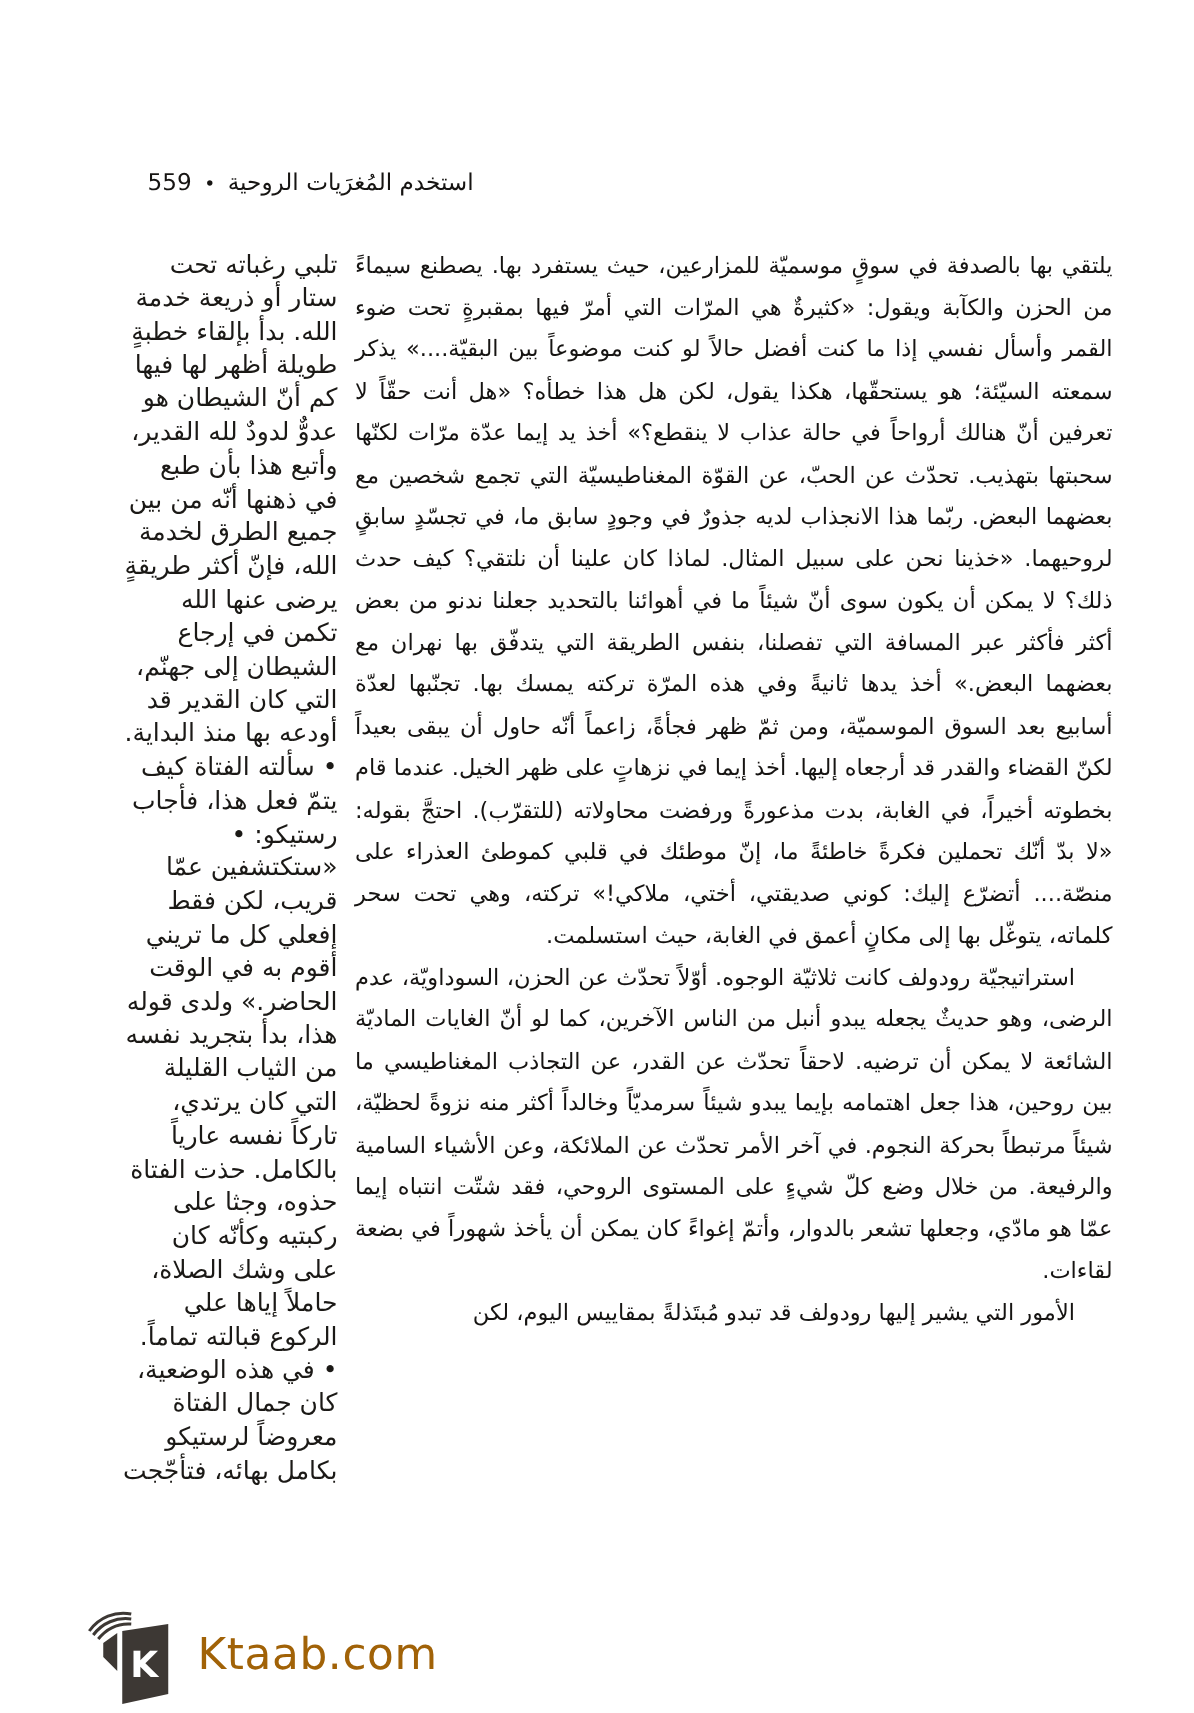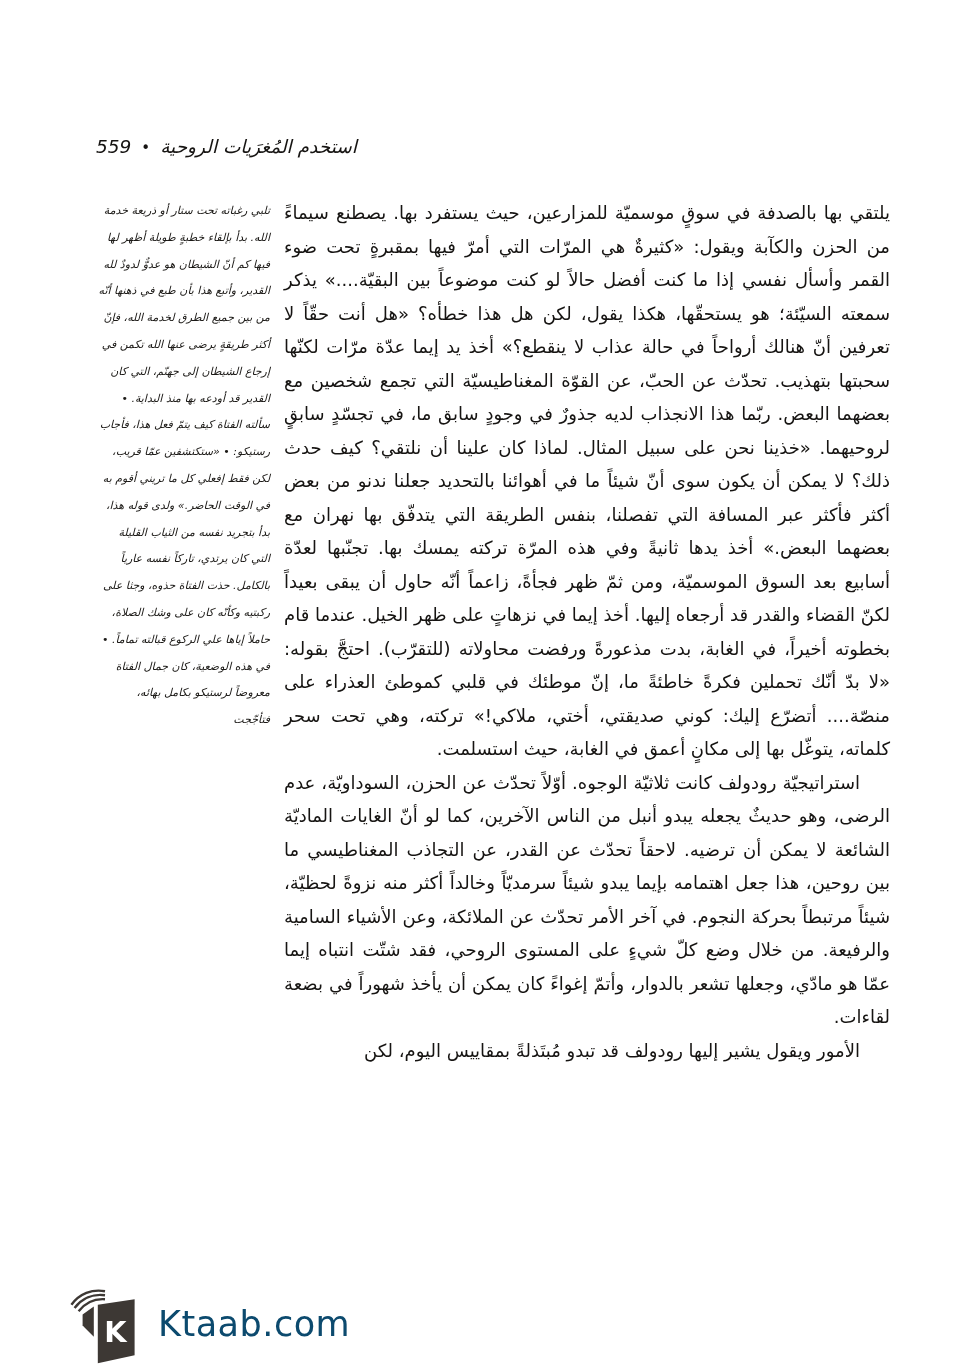--- a/index.html
+++ b/index.html
@@ -14,27 +14,26 @@
     overflow: hidden;
   }
   .page {
     position: absolute;
     inset: 0;
     background: #ffffff;
   }
   
   .running-head {
     position: absolute;
-    left: 96px;
+    left: 118px;
     top: 136px;
     direction: rtl;
     font-size: 18.5px;
     letter-spacing: 0.2px;
     white-space: nowrap;
-    font-style: italic;
   }
   .running-head .sep { margin: 0 10px; font-size: 15px; }
   .running-head .num { letter-spacing: 1px; }
   
   .content {
     position: absolute;
     left: 98px;
     top: 196px;
     width: 792px;
     display: flex;
@@ -48,56 +47,55 @@
     text-justify: inter-word;
     font-size: 18px;
     line-height: 33.5px;
   }
   .main-col p { margin: 0; }
   .main-col p.indent { text-indent: 30px; }
   .margin-col {
     flex: 1;
     padding-top: 2px;
     text-align: right;
-    font-size: 11px;
+    font-size: 20px;
     line-height: 26.8px;
-    font-style: italic;
     color: #1b1916;
   }
   
   .brand {
     position: absolute;
     left: 64px;
     top: 1284px;
     display: flex;
     align-items: center;
     gap: 12px;
     cursor: pointer;
   }
   .brand svg { display: block; }
   .brand-text {
     font-size: 35px;
-    color: #0c4a6e;
+    color: #a16207;
     letter-spacing: 0.5px;
   }
 </style>
 </head>
 <body>
 
 <div class="page">
 
   <div class="running-head">
     <span class="title">استخدم المُغرَيات الروحية</span><span class="sep">•</span><span class="num">559</span>
   </div>
 
   <div class="content">
     <div class="main-col">
       <p>يلتقي بها بالصدفة في سوقٍ موسميّة للمزارعين، حيث يستفرد بها. يصطنع سيماءً من الحزن والكآبة ويقول: «كثيرةٌ هي المرّات التي أمرّ فيها بمقبرةٍ تحت ضوء القمر وأسأل نفسي إذا ما كنت أفضل حالاً لو كنت موضوعاً بين البقيّة....» يذكر سمعته السيّئة؛ هو يستحقّها، هكذا يقول، لكن هل هذا خطأه؟ «هل أنت حقّاً لا تعرفين أنّ هنالك أرواحاً في حالة عذاب لا ينقطع؟» أخذ يد إيما عدّة مرّات لكنّها سحبتها بتهذيب. تحدّث عن الحبّ، عن القوّة المغناطيسيّة التي تجمع شخصين مع بعضهما البعض. ربّما هذا الانجذاب لديه جذورٌ في وجودٍ سابق ما، في تجسّدٍ سابقٍ لروحيهما. «خذينا نحن على سبيل المثال. لماذا كان علينا أن نلتقي؟ كيف حدث ذلك؟ لا يمكن أن يكون سوى أنّ شيئاً ما في أهوائنا بالتحديد جعلنا ندنو من بعض أكثر فأكثر عبر المسافة التي تفصلنا، بنفس الطريقة التي يتدفّق بها نهران مع بعضهما البعض.» أخذ يدها ثانيةً وفي هذه المرّة تركته يمسك بها. تجنّبها لعدّة أسابيع بعد السوق الموسميّة، ومن ثمّ ظهر فجأةً، زاعماً أنّه حاول أن يبقى بعيداً لكنّ القضاء والقدر قد أرجعاه إليها. أخذ إيما في نزهاتٍ على ظهر الخيل. عندما قام بخطوته أخيراً، في الغابة، بدت مذعورةً ورفضت محاولاته (للتقرّب). احتجَّ بقوله: «لا بدّ أنّك تحملين فكرةً خاطئةً ما، إنّ موطئك في قلبي كموطئ العذراء على منصّة.... أتضرّع إليك: كوني صديقتي، أختي، ملاكي!» تركته، وهي تحت سحر كلماته، يتوغّل بها إلى مكانٍ أعمق في الغابة، حيث استسلمت.</p>
       <p class="indent">استراتيجيّة رودولف كانت ثلاثيّة الوجوه. أوّلاً تحدّث عن الحزن، السوداويّة، عدم الرضى، وهو حديثٌ يجعله يبدو أنبل من الناس الآخرين، كما لو أنّ الغايات الماديّة الشائعة لا يمكن أن ترضيه. لاحقاً تحدّث عن القدر، عن التجاذب المغناطيسي ما بين روحين، هذا جعل اهتمامه بإيما يبدو شيئاً سرمديّاً وخالداً أكثر منه نزوةً لحظيّة، شيئاً مرتبطاً بحركة النجوم. في آخر الأمر تحدّث عن الملائكة، وعن الأشياء السامية والرفيعة. من خلال وضع كلّ شيءٍ على المستوى الروحي، فقد شتّت انتباه إيما عمّا هو مادّي، وجعلها تشعر بالدوار، وأتمّ إغواءً كان يمكن أن يأخذ شهوراً في بضعة لقاءات.</p>
-      <p class="indent">الأمور ويقول يشير إليها رودولف قد تبدو مُبتَذلةً بمقاييس اليوم، لكن</p>
+      <p class="indent">الأمور التي يشير إليها رودولف قد تبدو مُبتَذلةً بمقاييس اليوم، لكن</p>
     </div>
     <div class="margin-col">
       <span>تلبي رغباته تحت ستار أو ذريعة خدمة الله. بدأ بإلقاء خطبةٍ طويلة أظهر لها فيها كم أنّ الشيطان هو عدوٌّ لدودٌ لله القدير، وأتبع هذا بأن طبع في ذهنها أنّه من بين جميع الطرق لخدمة الله، فإنّ أكثر طريقةٍ يرضى عنها الله تكمن في إرجاع الشيطان إلى جهنّم، التي كان القدير قد أودعه بها منذ البداية. • سألته الفتاة كيف يتمّ فعل هذا، فأجاب رستيكو: • «ستكتشفين عمّا قريب، لكن فقط إفعلي كل ما تريني أقوم به في الوقت الحاضر.» ولدى قوله هذا، بدأ بتجريد نفسه من الثياب القليلة التي كان يرتدي، تاركاً نفسه عارياً بالكامل. حذت الفتاة حذوه، وجثا على ركبتيه وكأنّه كان على وشك الصلاة، حاملاً إياها علي الركوع قبالته تماماً. • في هذه الوضعية، كان جمال الفتاة معروضاً لرستيكو بكامل بهائه، فتأجّجت</span>
     </div>
   </div>
 
   <div class="brand">
     <span>
       <svg width="82" height="80" viewBox="0 0 100 100">
 

